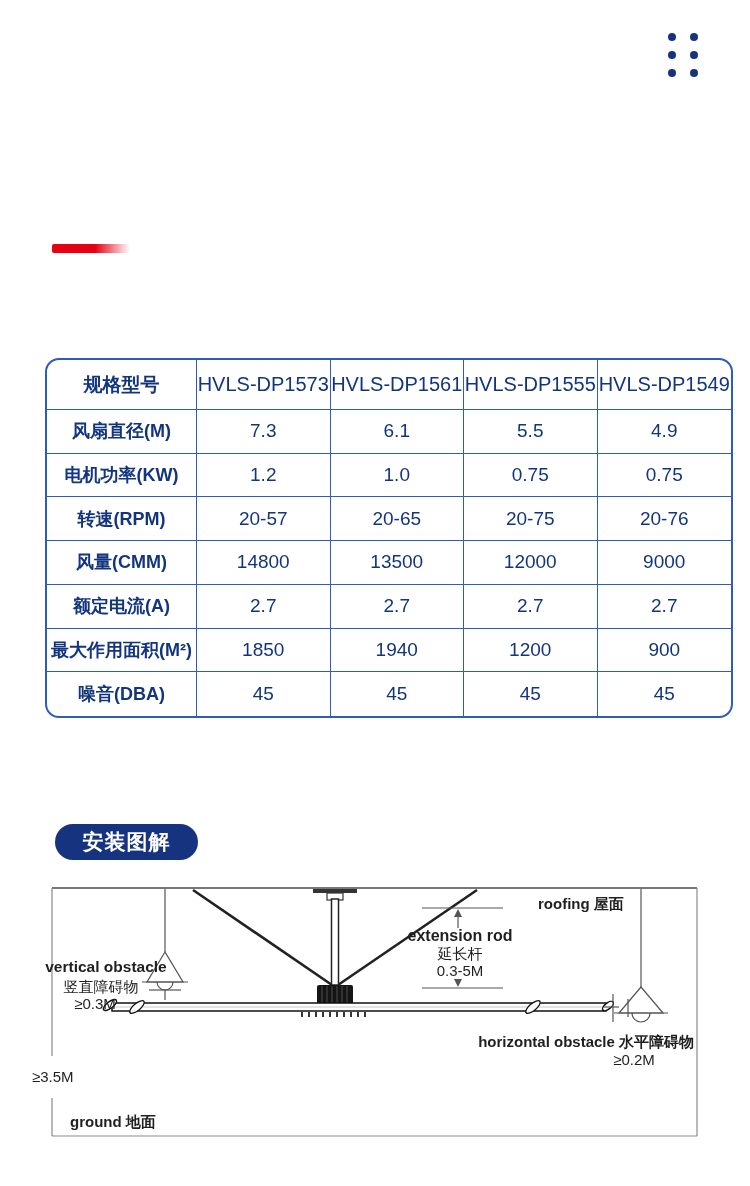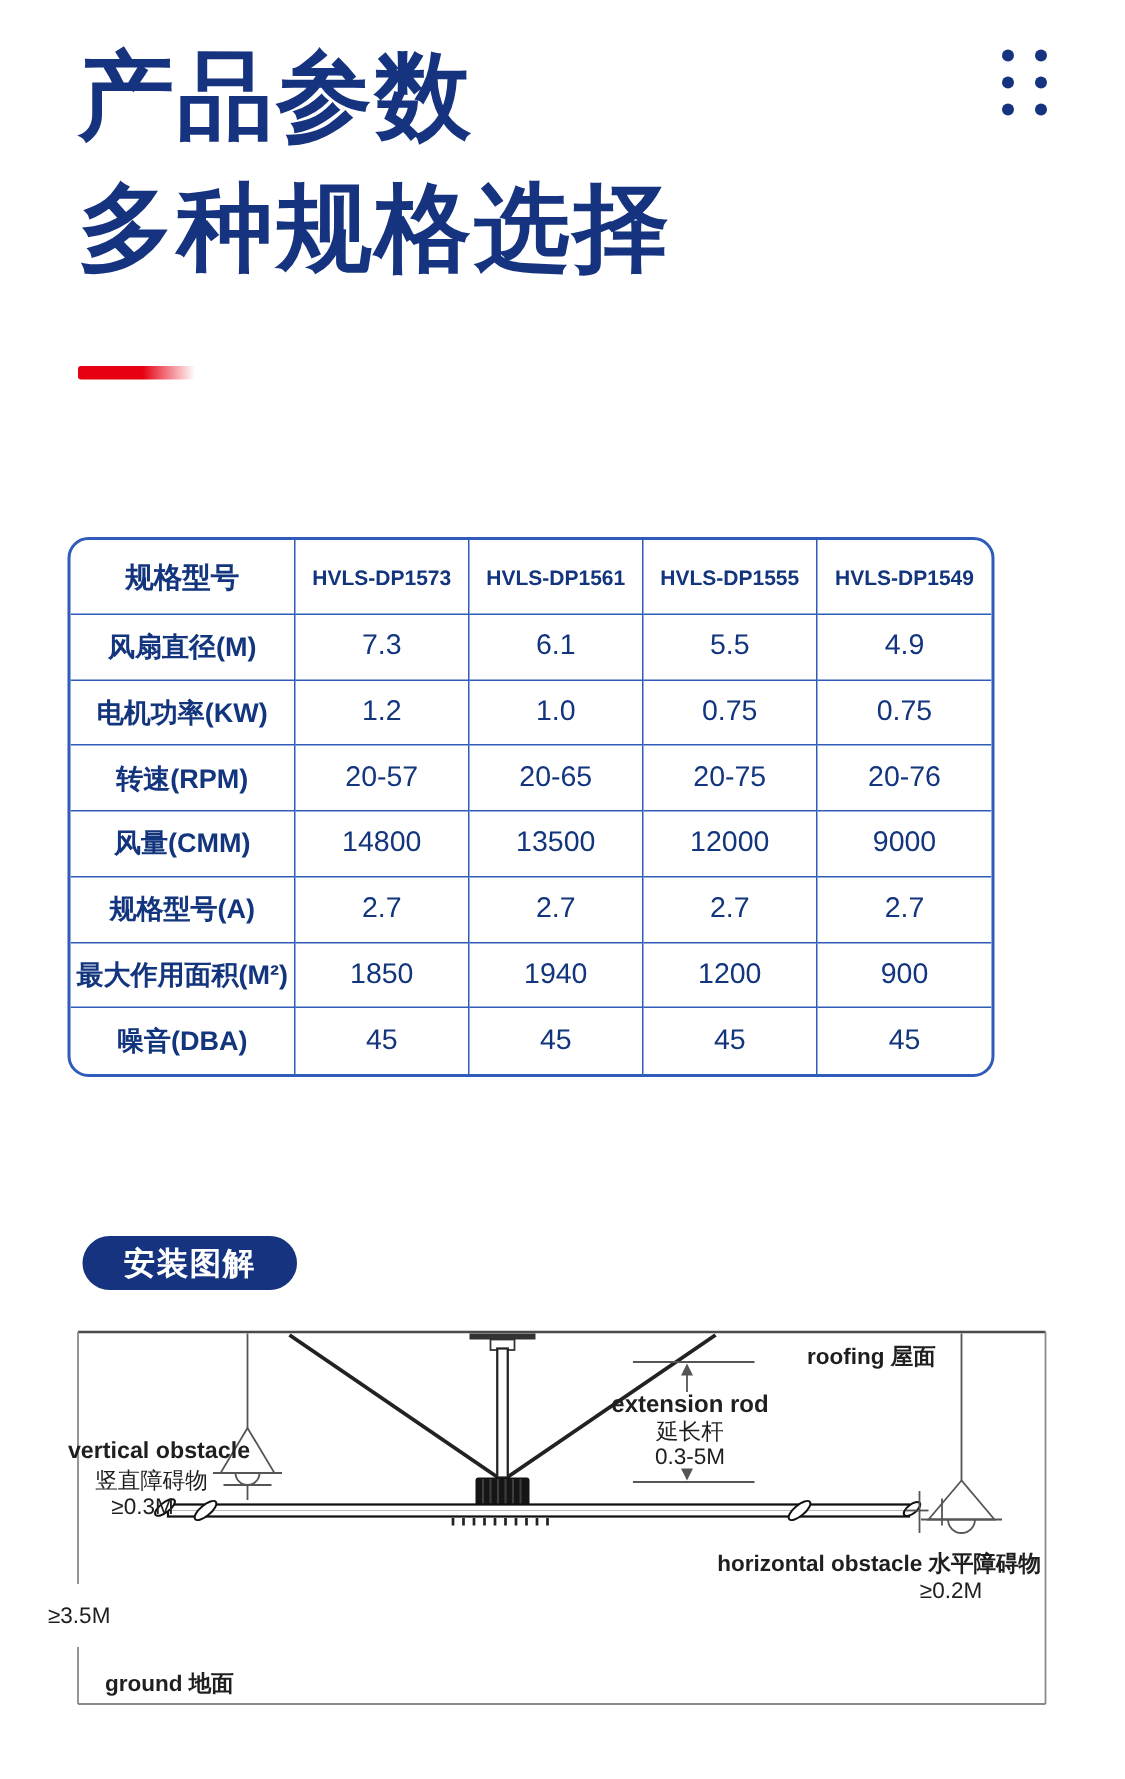--- a/index.html
+++ b/index.html
@@ -8,49 +8,45 @@
   
   .title{position:absolute;left:52px;top:20px;color:#16337f;font-size:64px;line-height:88px;
          font-weight:900;letter-spacing:2px;white-space:nowrap;}
   .dots{position:absolute;left:668px;top:33px;display:grid;
         grid-template-columns:8px 8px;grid-auto-rows:8px;column-gap:14px;row-gap:10px;}
   .dots span{width:8px;height:8px;border-radius:50%;background:#16337f;display:block;}
   .red-line{position:absolute;left:52px;top:244px;width:78px;height:9px;border-radius:2px;
             background:linear-gradient(90deg,#e60012 0%,#e60012 55%,rgba(230,0,18,0) 100%);}
   .subtitle{position:absolute;left:55px;top:296px;font-size:22px;font-weight:500;color:#16337f;}
   
-  .spec-table{position:absolute;left:45px;top:358px;width:618px;height:360px;box-sizing:border-box;
+  .spec-table{position:absolute;left:45px;top:358px;width:688px;height:360px;box-sizing:border-box;
               border:2px solid #2e5cb8;border-radius:14px;overflow:hidden;display:grid;
               grid-template-columns:150px 1fr 1fr 1fr 1fr;grid-template-rows:50px repeat(7,1fr);
               background:#fff;color:#12357e;}
   .cell{display:flex;align-items:center;justify-content:center;white-space:nowrap;
         border-right:1px solid #2e5cb8;border-bottom:1px solid #2e5cb8;font-size:19px;}
   .cell:nth-child(5n){border-right:none;}
   .cell:nth-last-child(-n+5){border-bottom:none;}
   .cell.hdr{font-weight:700;}
-  .cell.model{font-weight:700;font-size:14px;}
+  .cell.model{font-weight:400;font-size:20px;}
   .cell.lbl{font-weight:700;font-size:18px;}
   .cell.val{font-weight:400;}
   
   .badge{position:absolute;left:55px;top:824px;width:143px;height:36px;border-radius:21px;
          background:#16337f;color:#ffffff;font-size:21px;font-weight:700;letter-spacing:1px;
          display:flex;align-items:center;justify-content:center;}
   
   .diagram{position:absolute;left:30px;top:886px;overflow:visible;}
   .dt{font-family:"Liberation Sans","DejaVu Sans",sans-serif;fill:#1f1f1f;}
 </style>
 </head>
 <body>
 
 <div class="page">
 
-  <div class="title">
-    <div>产品参数</div>
-    <div>多种规格选择</div>
-  </div>
 
   <div class="dots">
     <span></span>
       <span></span>
     <span></span>
       <span></span>
     <span></span>
       <span></span>
   </div>
 
@@ -81,21 +77,21 @@
     <div class="cell val">20-65</div>
     <div class="cell val">20-75</div>
     <div class="cell val">20-76</div>
 
     <div class="cell lbl">风量(CMM)</div>
     <div class="cell val">14800</div>
     <div class="cell val">13500</div>
     <div class="cell val">12000</div>
     <div class="cell val">9000</div>
 
-    <div class="cell lbl">规格型号(A)</div>
+    <div class="cell lbl">额定电流(A)</div>
     <div class="cell val">2.7</div>
     <div class="cell val">2.7</div>
     <div class="cell val">2.7</div>
     <div class="cell val">2.7</div>
 
     <div class="cell lbl">最大作用面积(M²)</div>
     <div class="cell val">1850</div>
     <div class="cell val">1940</div>
     <div class="cell val">1200</div>
     <div class="cell val">900</div>

